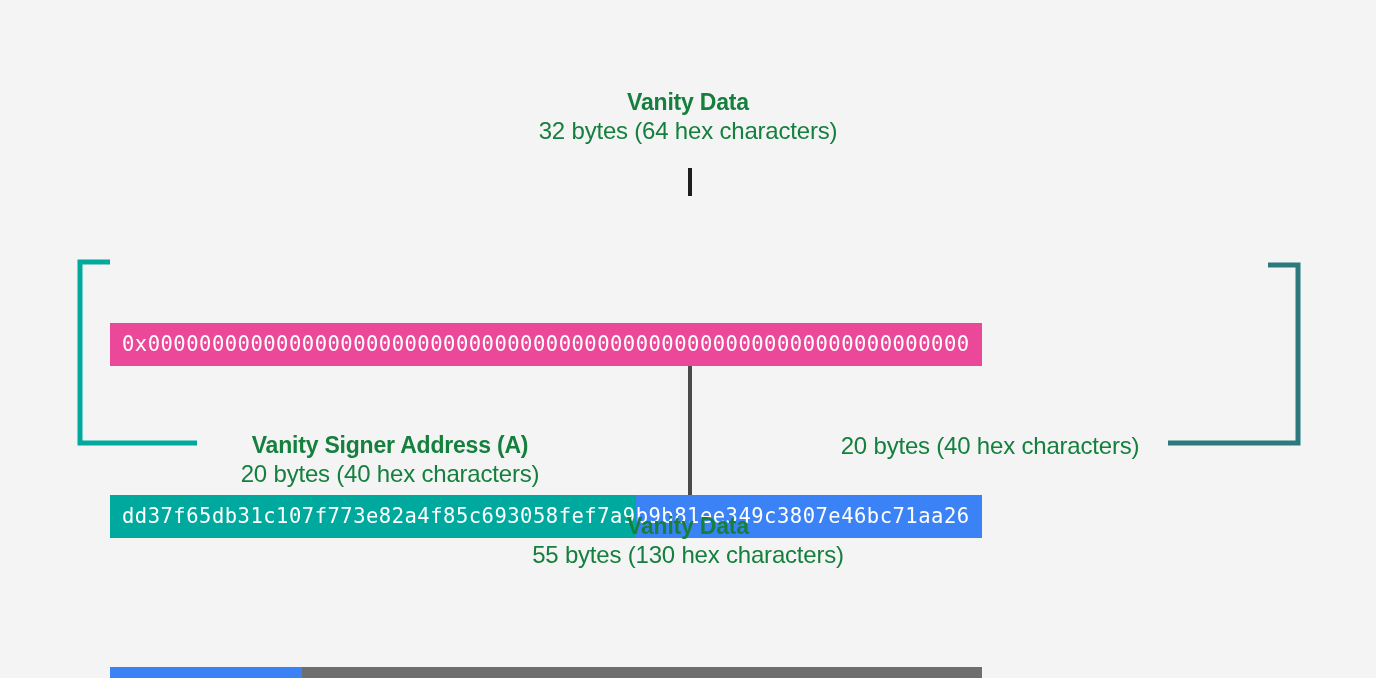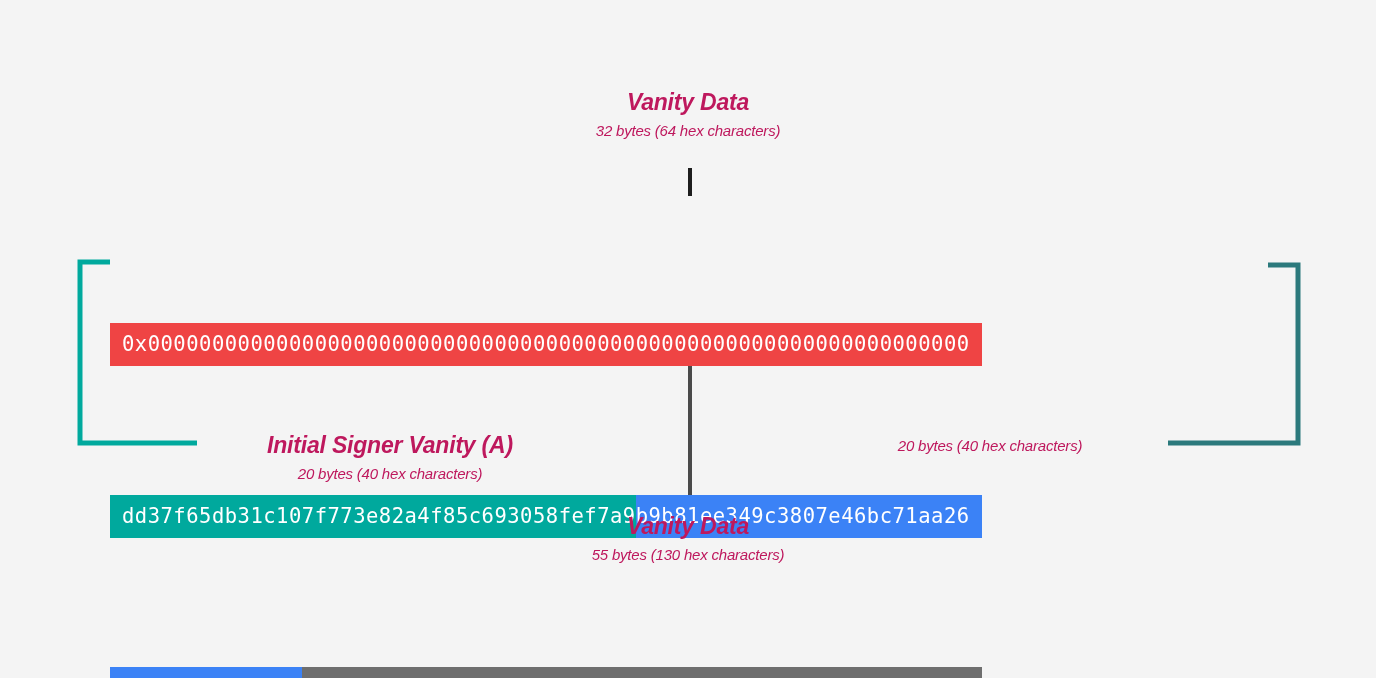--- a/index.html
+++ b/index.html
@@ -17,32 +17,31 @@
 
   .stage {
     position: absolute;
     inset: 0;
   }
 
   
   .label-block {
     position: absolute;
     text-align: center;
-    color: #be185d;
+    color: #15803d;
     white-space: nowrap;
-    font-style: italic;
   }
   .label-title {
     font-size: 23px;
     font-weight: bold;
     letter-spacing: -0.2px;
     line-height: 28px;
   }
   .label-sub {
-    font-size: 15px;
+    font-size: 24px;
     font-weight: normal;
     letter-spacing: -0.2px;
     line-height: 30px;
   }
 
   #vanity-top {
     left: 0;
     right: 0;
     top: 88px;
   }
@@ -81,21 +80,21 @@
   .seg {
     height: 43px;
     display: inline-flex;
     align-items: center;
     color: #ffffff;
     padding: 0;
   }
   .seg-pad-left { padding-left: 12px; }
   .seg-pad-right { padding-right: 12px; }
 
-  .c-black { background: #ef4444; }
+  .c-black { background: #ec4899; }
   .c-teal  { background: #00a99d; }
   .c-dteal { background: #3b82f6; }
   .c-gray  { background: #6e6e6e; }
 
   
   .vline {
     position: absolute;
     width: 4px;
     background: #3a3a3a;
   }
@@ -159,21 +158,21 @@
   </div>
 
   <svg class="bracket-svg" viewBox="0 0 1376 678">
 
     <path d="M 110 262 L 80 262 L 80 443 L 197 443" fill="none" stroke="#00a99d" stroke-width="5"></path>
 
     <path d="M 1268 265 L 1298 265 L 1298 443 L 1168 443" fill="none" stroke="#2b797c" stroke-width="5"></path>
   </svg>
 
   <div class="label-block" id="signer-a">
-    <div class="label-title">Initial Signer Vanity (A)</div>
+    <div class="label-title">Vanity Signer Address (A)</div>
     <div class="label-sub">20 bytes (40 hex characters)</div>
   </div>
 
   <div class="label-block" id="signer-b">
     <div class="label-sub">20 bytes (40 hex characters)</div>
   </div>
 
   <div class="label-block" id="vanity-bottom">
     <div class="label-title">Vanity Data</div>
     <div class="label-sub">55 bytes (130 hex characters)</div>

